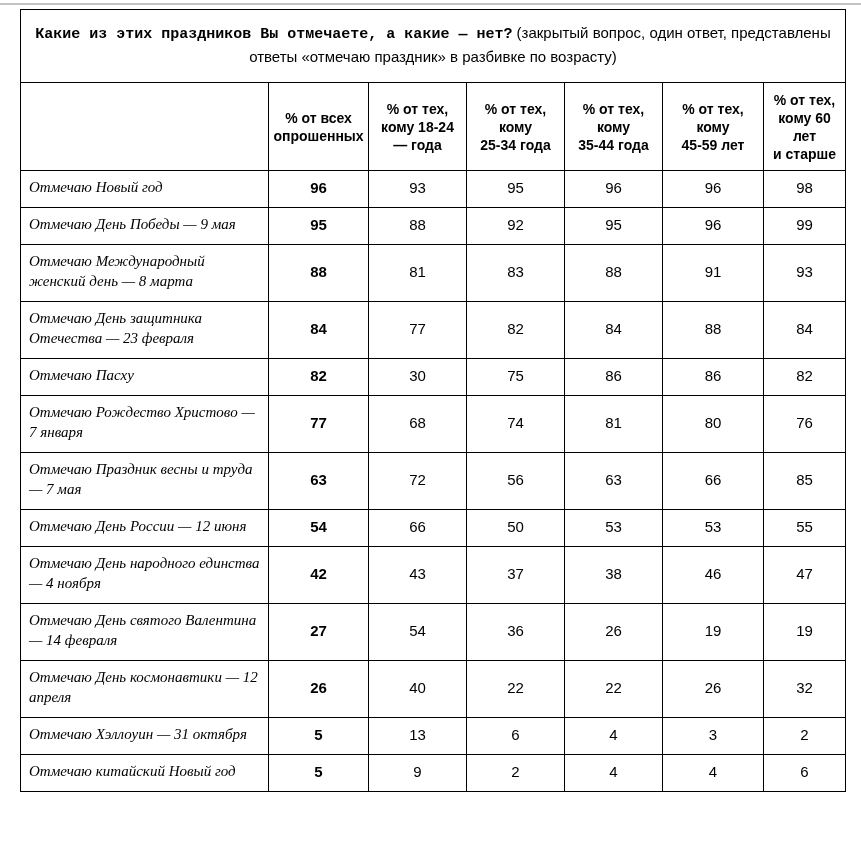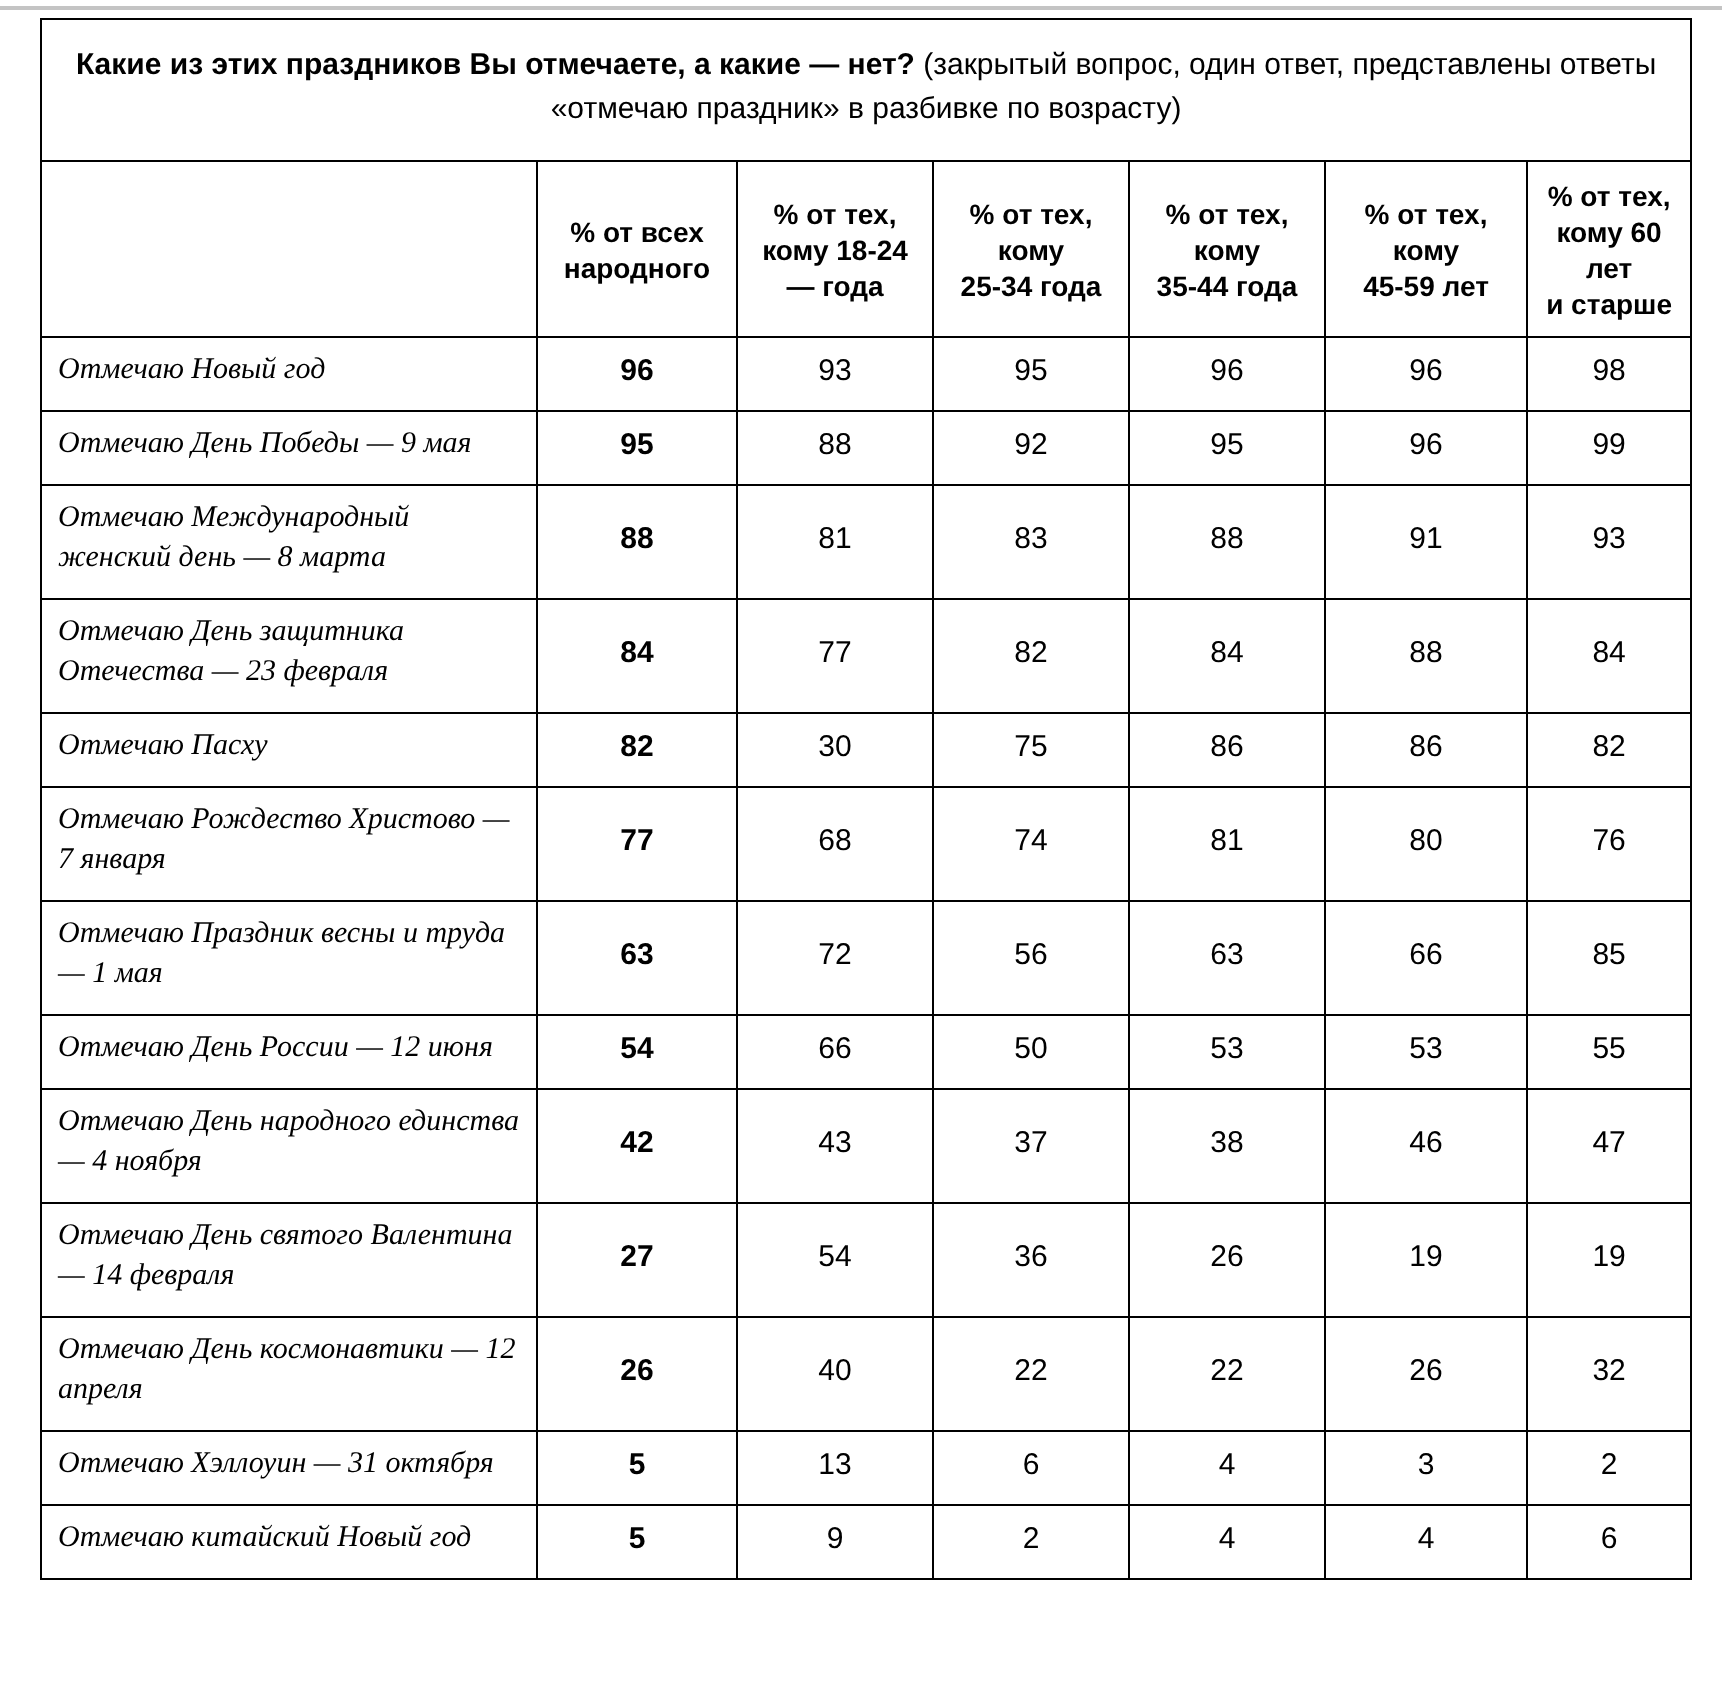--- a/index.html
+++ b/index.html
@@ -38,21 +38,21 @@
     border: 1px solid #000000;
     box-sizing: border-box;
     vertical-align: middle;
   }
   .title-cell {
     text-align: center;
     padding: 12px 10px 14px 10px;
     font-size: 15px;
     line-height: 22px;
   }
-  .q-bold { font-weight: bold; }
+  .q-bold { font-weight: bold; font-family: Liberation Mono, monospace; }
   .q-note { font-weight: normal; }
   th.col-head {
     font-size: 14px;
     font-weight: bold;
     text-align: center;
     white-space: pre-line;
     line-height: 18px;
     height: 88px;
     padding: 4px 2px;
   }
@@ -91,21 +91,21 @@
     <thead>
       <tr>
         <td class="title-cell" colspan="7">
           <span class="q-bold">Какие из этих праздников Вы отмечаете, а какие — нет?</span>
           <span class="q-note">(закрытый вопрос, один ответ, представлены ответы «отмечаю праздник» в разбивке по возрасту)</span>
         </td>
       </tr>
       <tr>
         <th class="col-head"></th>
         <th class="col-head">% от всех
-народного</th>
+опрошенных</th>
         <th class="col-head">% от тех,
 кому 18-24
 — года</th>
         <th class="col-head">% от тех, кому
 25-34 года</th>
         <th class="col-head">% от тех, кому
 35-44 года</th>
         <th class="col-head">% от тех, кому
 45-59 лет</th>
         <th class="col-head">% от тех,
@@ -168,21 +168,21 @@
     <td class="label">Отмечаю Рождество Христово — 7 января</td>
     <td class="val first">77</td>
     <td class="val">68</td>
     <td class="val">74</td>
     <td class="val">81</td>
     <td class="val">80</td>
     <td class="val">76</td>
   </tr>
 
   <tr>
-    <td class="label">Отмечаю Праздник весны и труда — 1 мая</td>
+    <td class="label">Отмечаю Праздник весны и труда — 7 мая</td>
     <td class="val first">63</td>
     <td class="val">72</td>
     <td class="val">56</td>
     <td class="val">63</td>
     <td class="val">66</td>
     <td class="val">85</td>
   </tr>
 
   <tr>
     <td class="label">Отмечаю День России — 12 июня</td>

